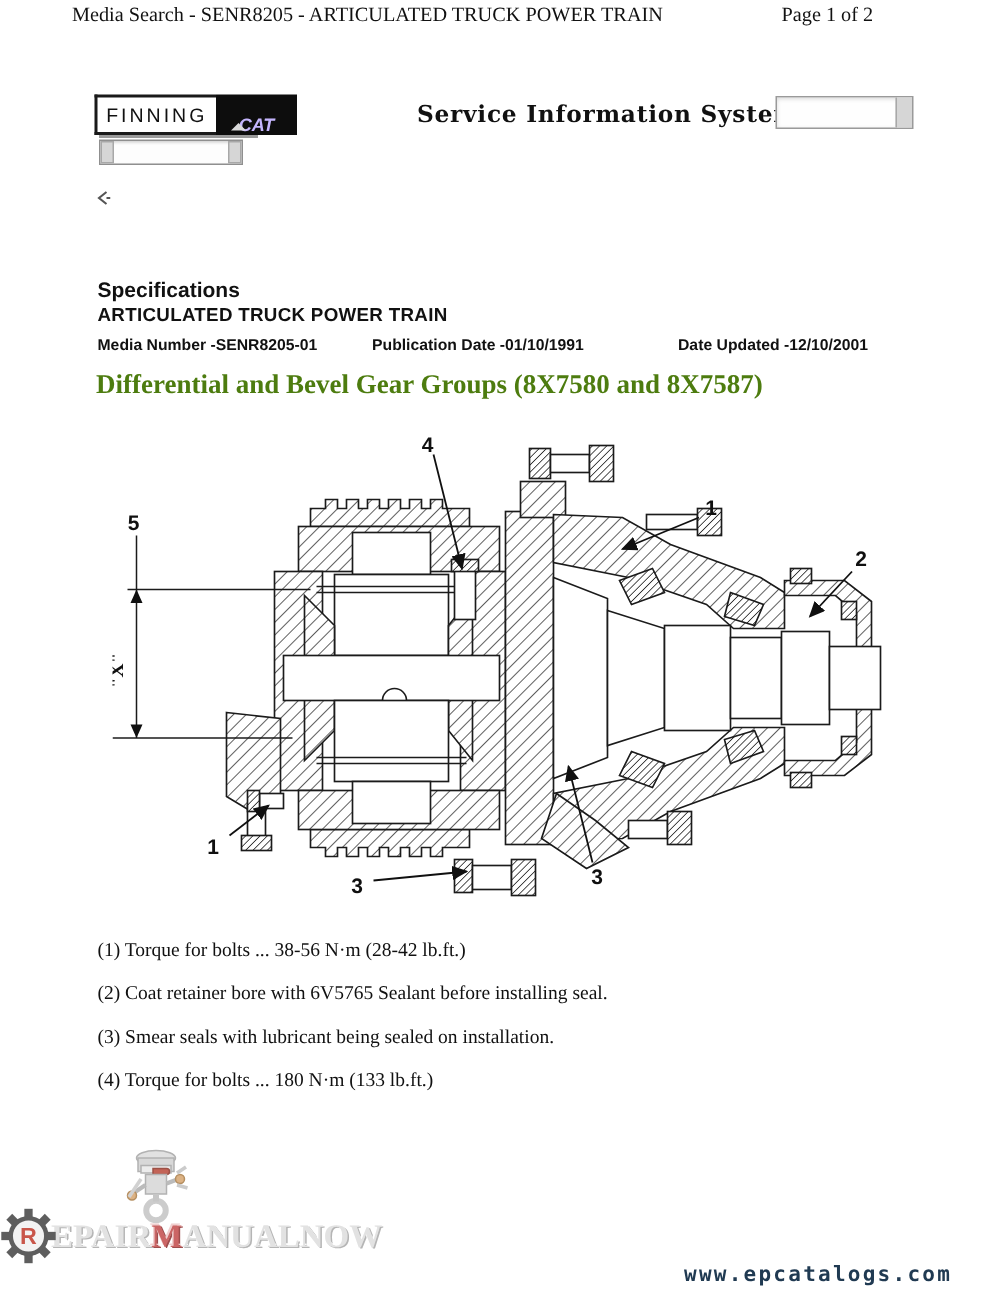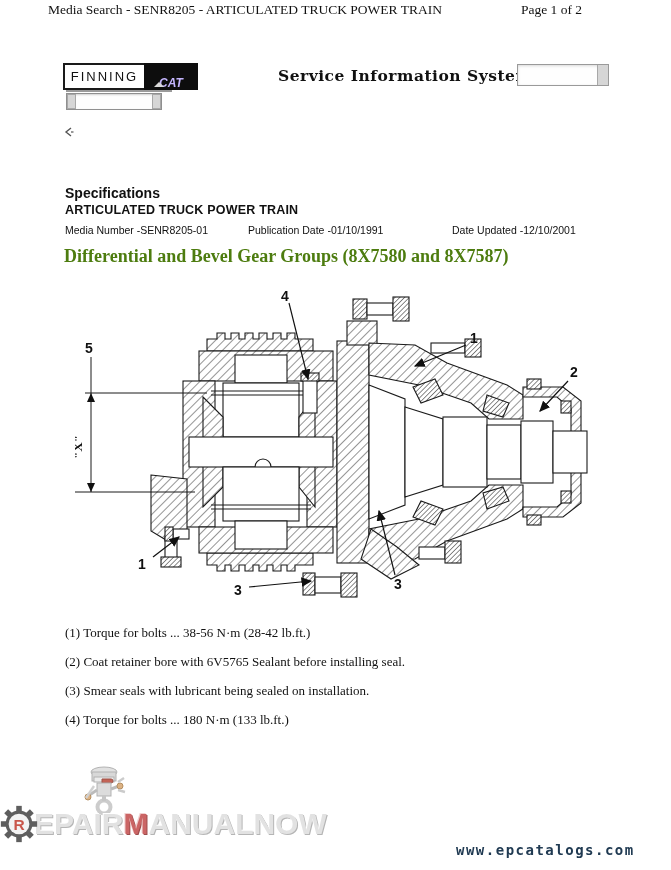--- a/index.html
+++ b/index.html
@@ -40,21 +40,21 @@
   .combo {
     position:absolute; left:517px; top:64px; width:92px; height:22px;
     background:#fefefe; border:1px solid #9a9a9a; box-shadow:inset 0 1px 3px rgba(0,0,0,.15);
   }
   .combo .cap { position:absolute; right:0; top:0; width:11px; height:20px; background:#d6d6d6; border-left:1px solid #a8a8a8; }
   .mini-icon { position:absolute; left:64px; top:127px; width:10px; height:10px; }
   
   .specs { position:absolute; left:65px; top:185px; width:560px; font-family:"Liberation Sans", sans-serif; }
   .specs .h1 { font-size:14px; font-weight:bold; margin:0 0 2px 0; }
   .specs .h2 { font-size:12.5px; font-weight:bold; margin:0 0 7px 0; letter-spacing:.2px; }
-  .meta { position:relative; height:14px; font-size:10.5px; font-weight:normal;padding-left:48px; }
+  .meta { position:relative; height:14px; font-size:10.5px; font-weight:bold;padding-left:48px; }
   .meta .m1 { position:absolute; left:0; top:0; white-space:nowrap; }
   .meta .m2 { position:absolute; left:183px; top:0; white-space:nowrap; }
   .meta .m3 { position:absolute; left:387px; top:0; white-space:nowrap; }
   
   .doctitle {
     position:absolute; left:64px; top:246px; margin:0; width:580px;
     font-family:"Liberation Serif", serif; font-weight:bold; font-size:18px;
     color:#4d7c0f; white-space:nowrap;
   }
   
@@ -63,21 +63,21 @@
   .fig .dim { font-size:13px; font-weight:bold; font-family:"Liberation Serif", serif; }
   
   .notes { position:absolute; left:65px; top:626px; width:560px; font-size:13px; }
   .notes p { margin:0 0 15.5px 0; line-height:13.5px; white-space:nowrap; }
   
   .wm { position:absolute; left:0; top:760px; width:360px; height:85px; opacity:.85; }
   .wm-mascot { position:absolute; left:82px; top:4px; }
   .wm-brand { position:absolute; left:0; top:44px; height:40px; display:flex; align-items:center; }
   .wm-gear { position:relative; width:38px; height:38px; flex:0 0 38px; }
   .wm-letters {
-    font-family:Liberation Sans, sans-serif; font-weight:bold; font-size:30px; letter-spacing:0px;
+    font-family:Liberation Serif, serif; font-weight:bold; font-size:22px; letter-spacing:0px;
     color:#dedede; text-shadow:-1px -1px 0 #ffffff, 1px 1px 0 #a9a9a9; white-space:nowrap; margin-left:-4px;
   }
   .wm-letters .red { color:#c24b4b; text-shadow:-1px -1px 0 #eec7c7, 1px 1px 0 #8d2f2f; }
   
   .url {
     position:absolute; left:456px; top:842px;
     font-family:"DejaVu Sans Mono", monospace; font-weight:bold; font-size:14px;
     letter-spacing:1.5px; color:#203a52; white-space:nowrap;
   }
 </style>

